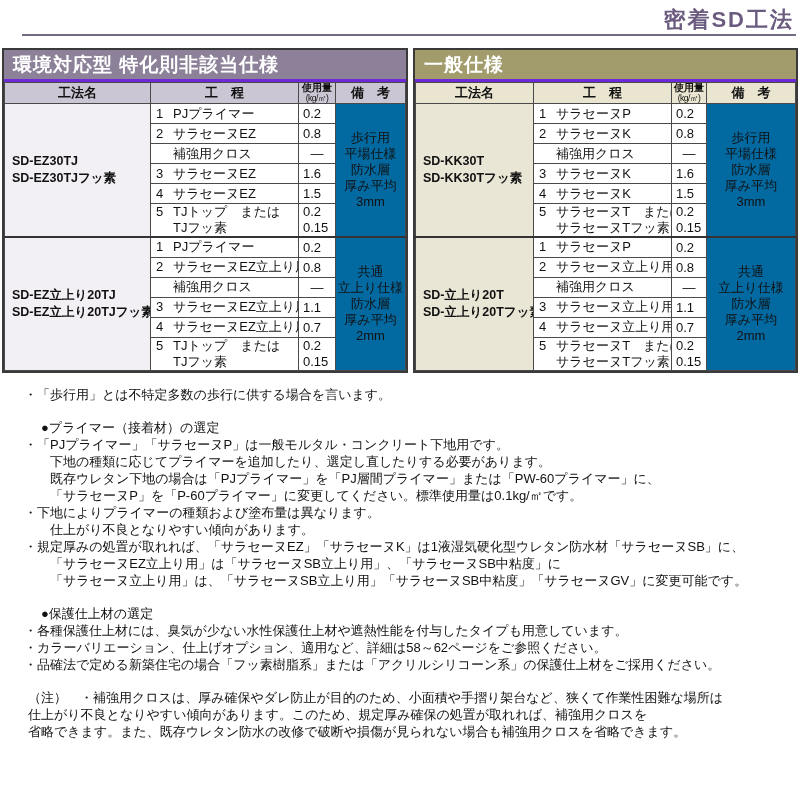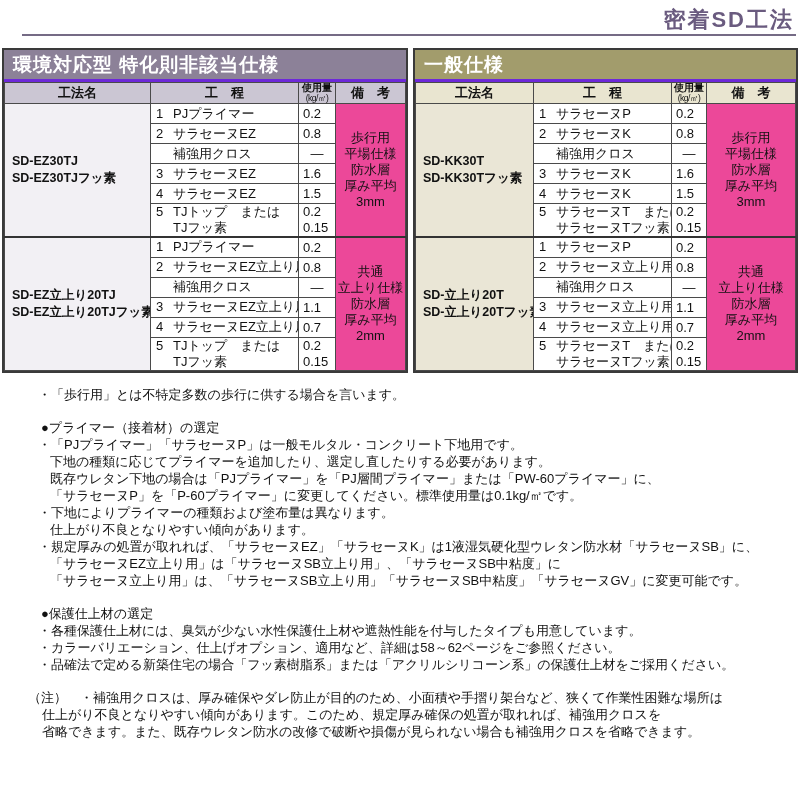--- a/index.html
+++ b/index.html
@@ -44,33 +44,33 @@
   }
   .eco td.method{background:#f2f0f4;}
   .general td.method{background:#eae6d6;}
   td.process{padding-left:5px;white-space:nowrap;overflow:hidden;}
   .prow{display:flex;line-height:16px;}
   .pno{display:inline-block;width:17px;flex:0 0 17px;}
   .pname{flex:1;}
   td.usage{padding-left:4px;text-align:left;}
   td.usage.center{text-align:center;padding-left:0;}
   td.usage div{line-height:16px;}
-  td.remarks{text-align:center;background:#ec4899;}
+  td.remarks{text-align:center;background:#0369a1;}
   td.remarks div{line-height:16px;}
   tr.tall td{height:33px;}
   tr.dotted td{border-top:1px dotted #8a8a8a;margin-left:24px;}
   tr.gstart td{border-top:2px solid #333333;}
   
   .notes{position:absolute;left:0;top:380px;width:800px;}
   .nl{font-size:13px;line-height:17px;white-space:nowrap;}
   .n-h{padding-left:41px;margin-top:16px;}
-  .n-b{padding-left:38px;}
+  .n-b{padding-left:24px;}
   .n-c{padding-left:50px;}
   .n-note{padding-left:28px;margin-top:16px;}
-  .n-note-c{padding-left:36px;margin-left:6px;}
+  .n-note-c{padding-left:28px;}
   .mt6{margin-top:6px;}
 </style>
 </head>
 <body>
 
 <div class="page-title">密着SD工法</div>
 <div class="title-rule"></div>
 
 <div class="tbl eco">
   <div class="band">環境対応型 特化則非該当仕様</div>

